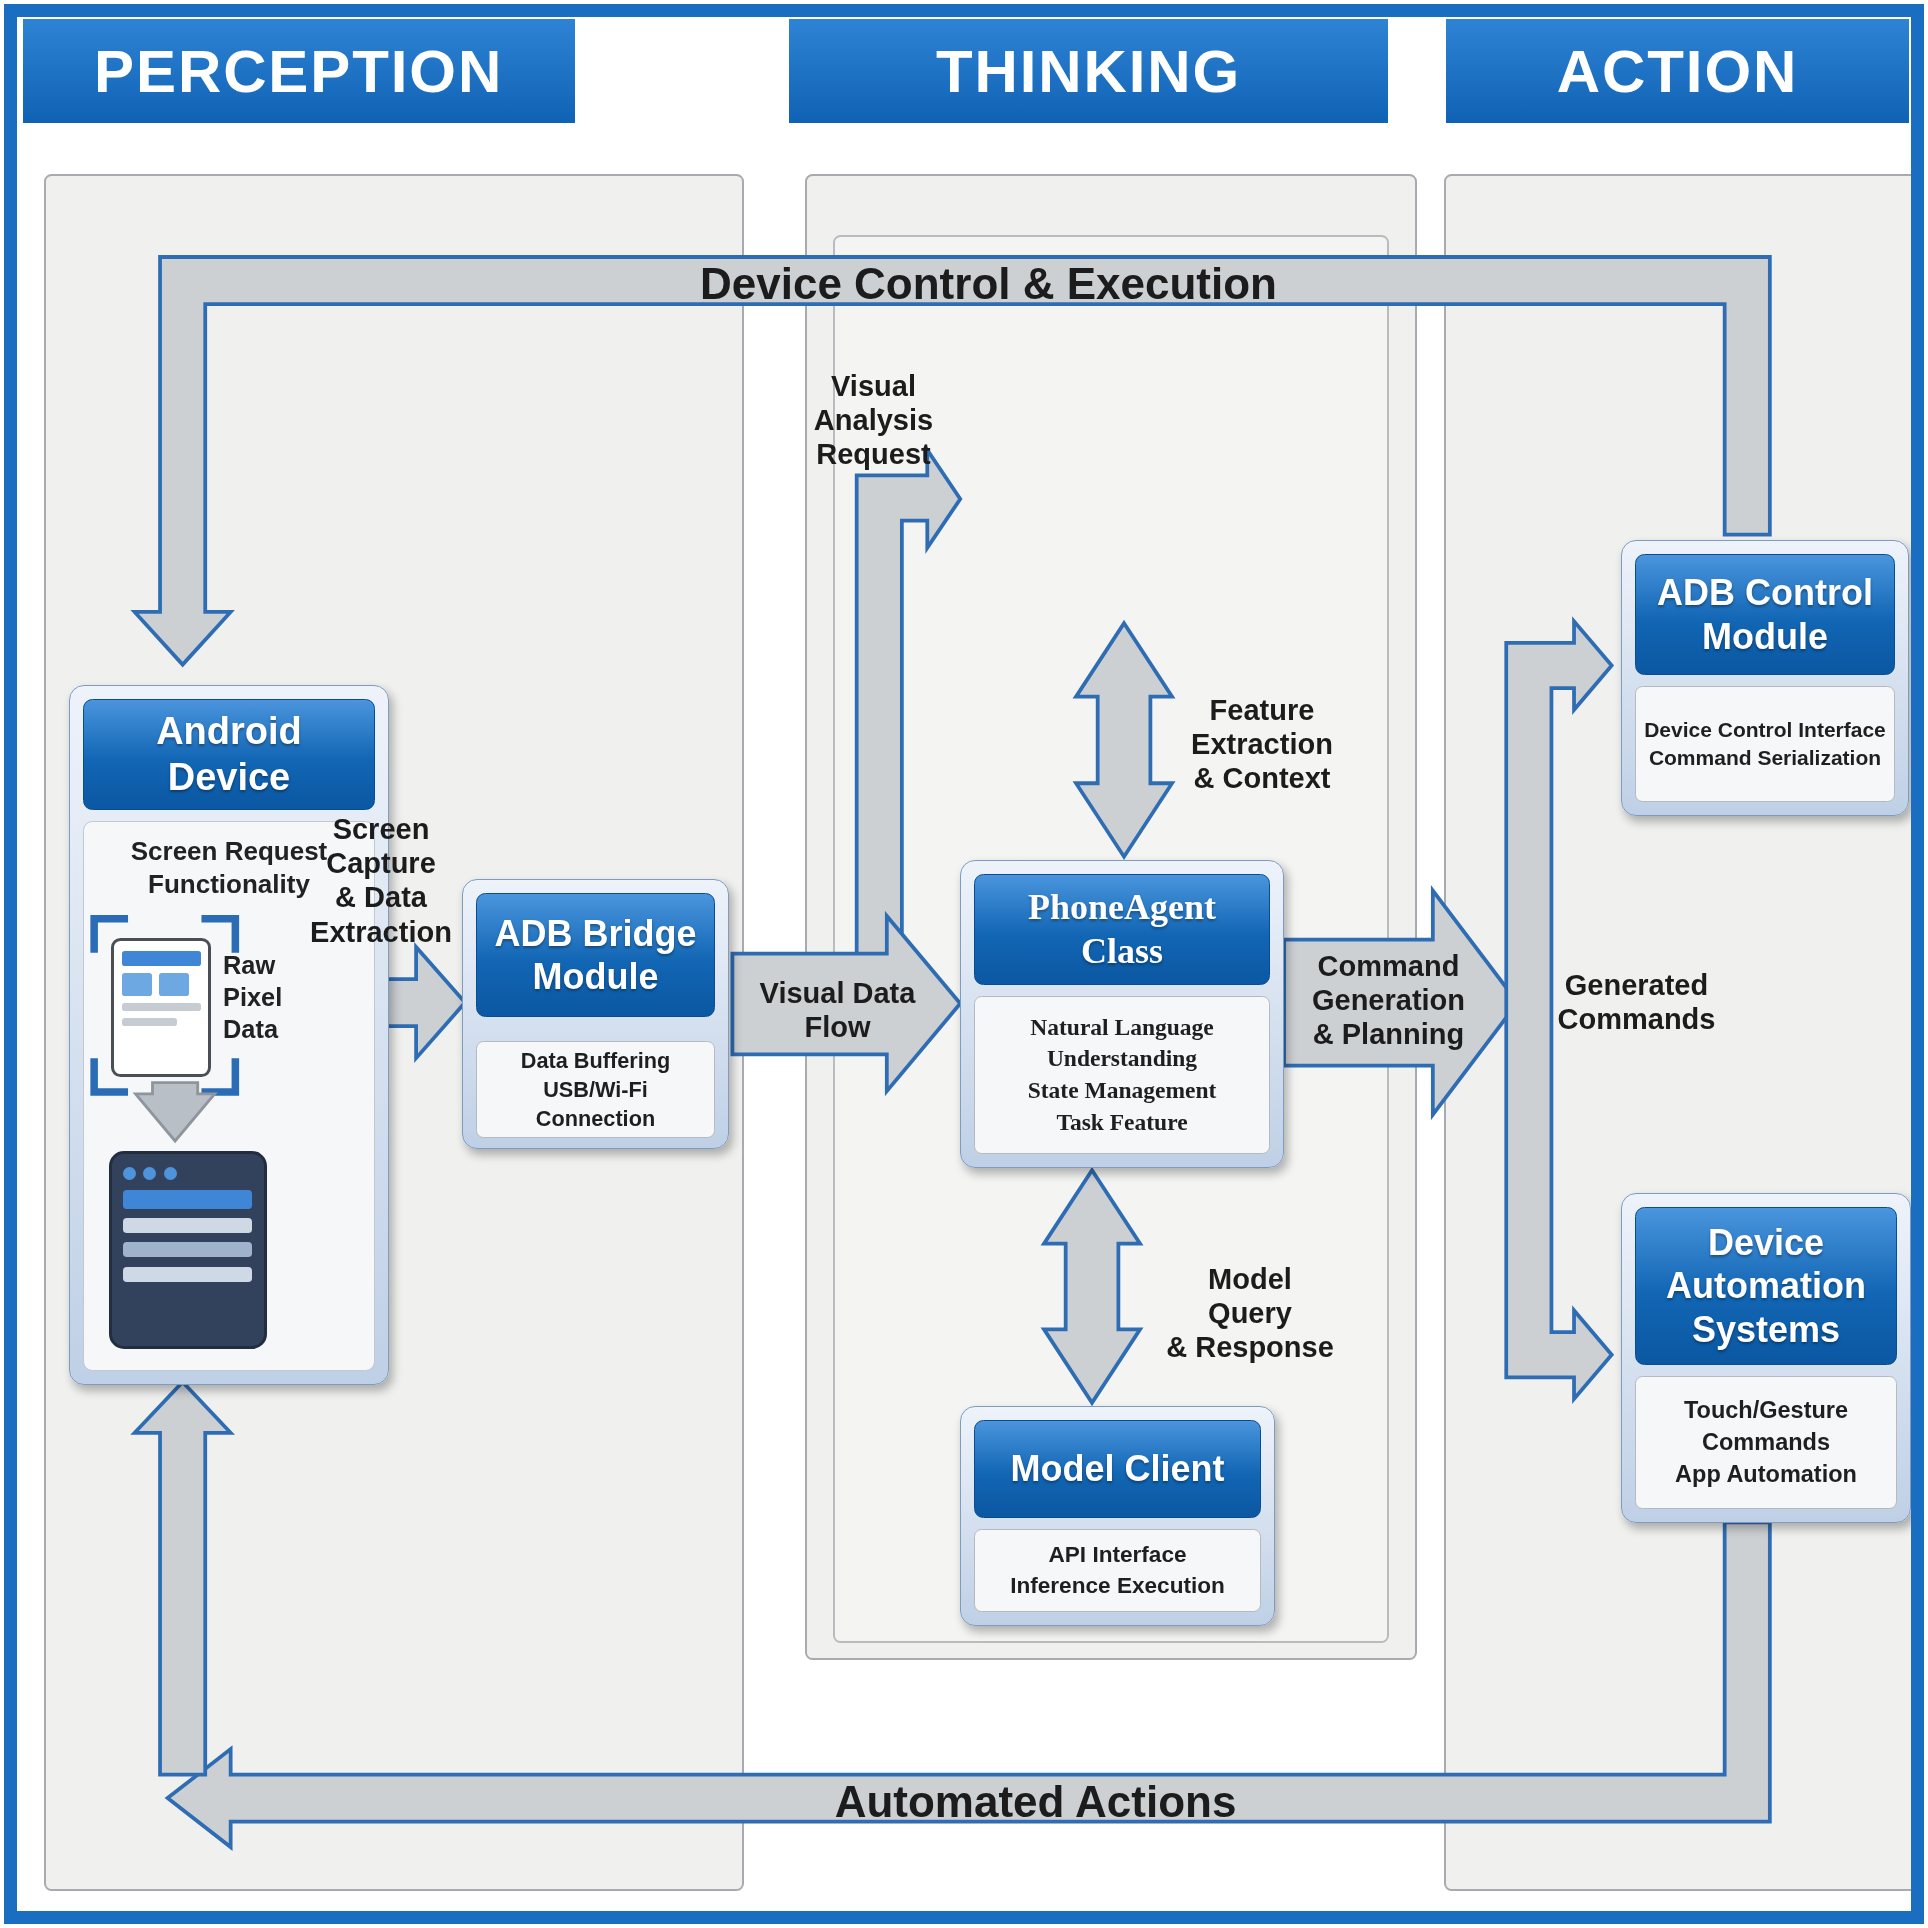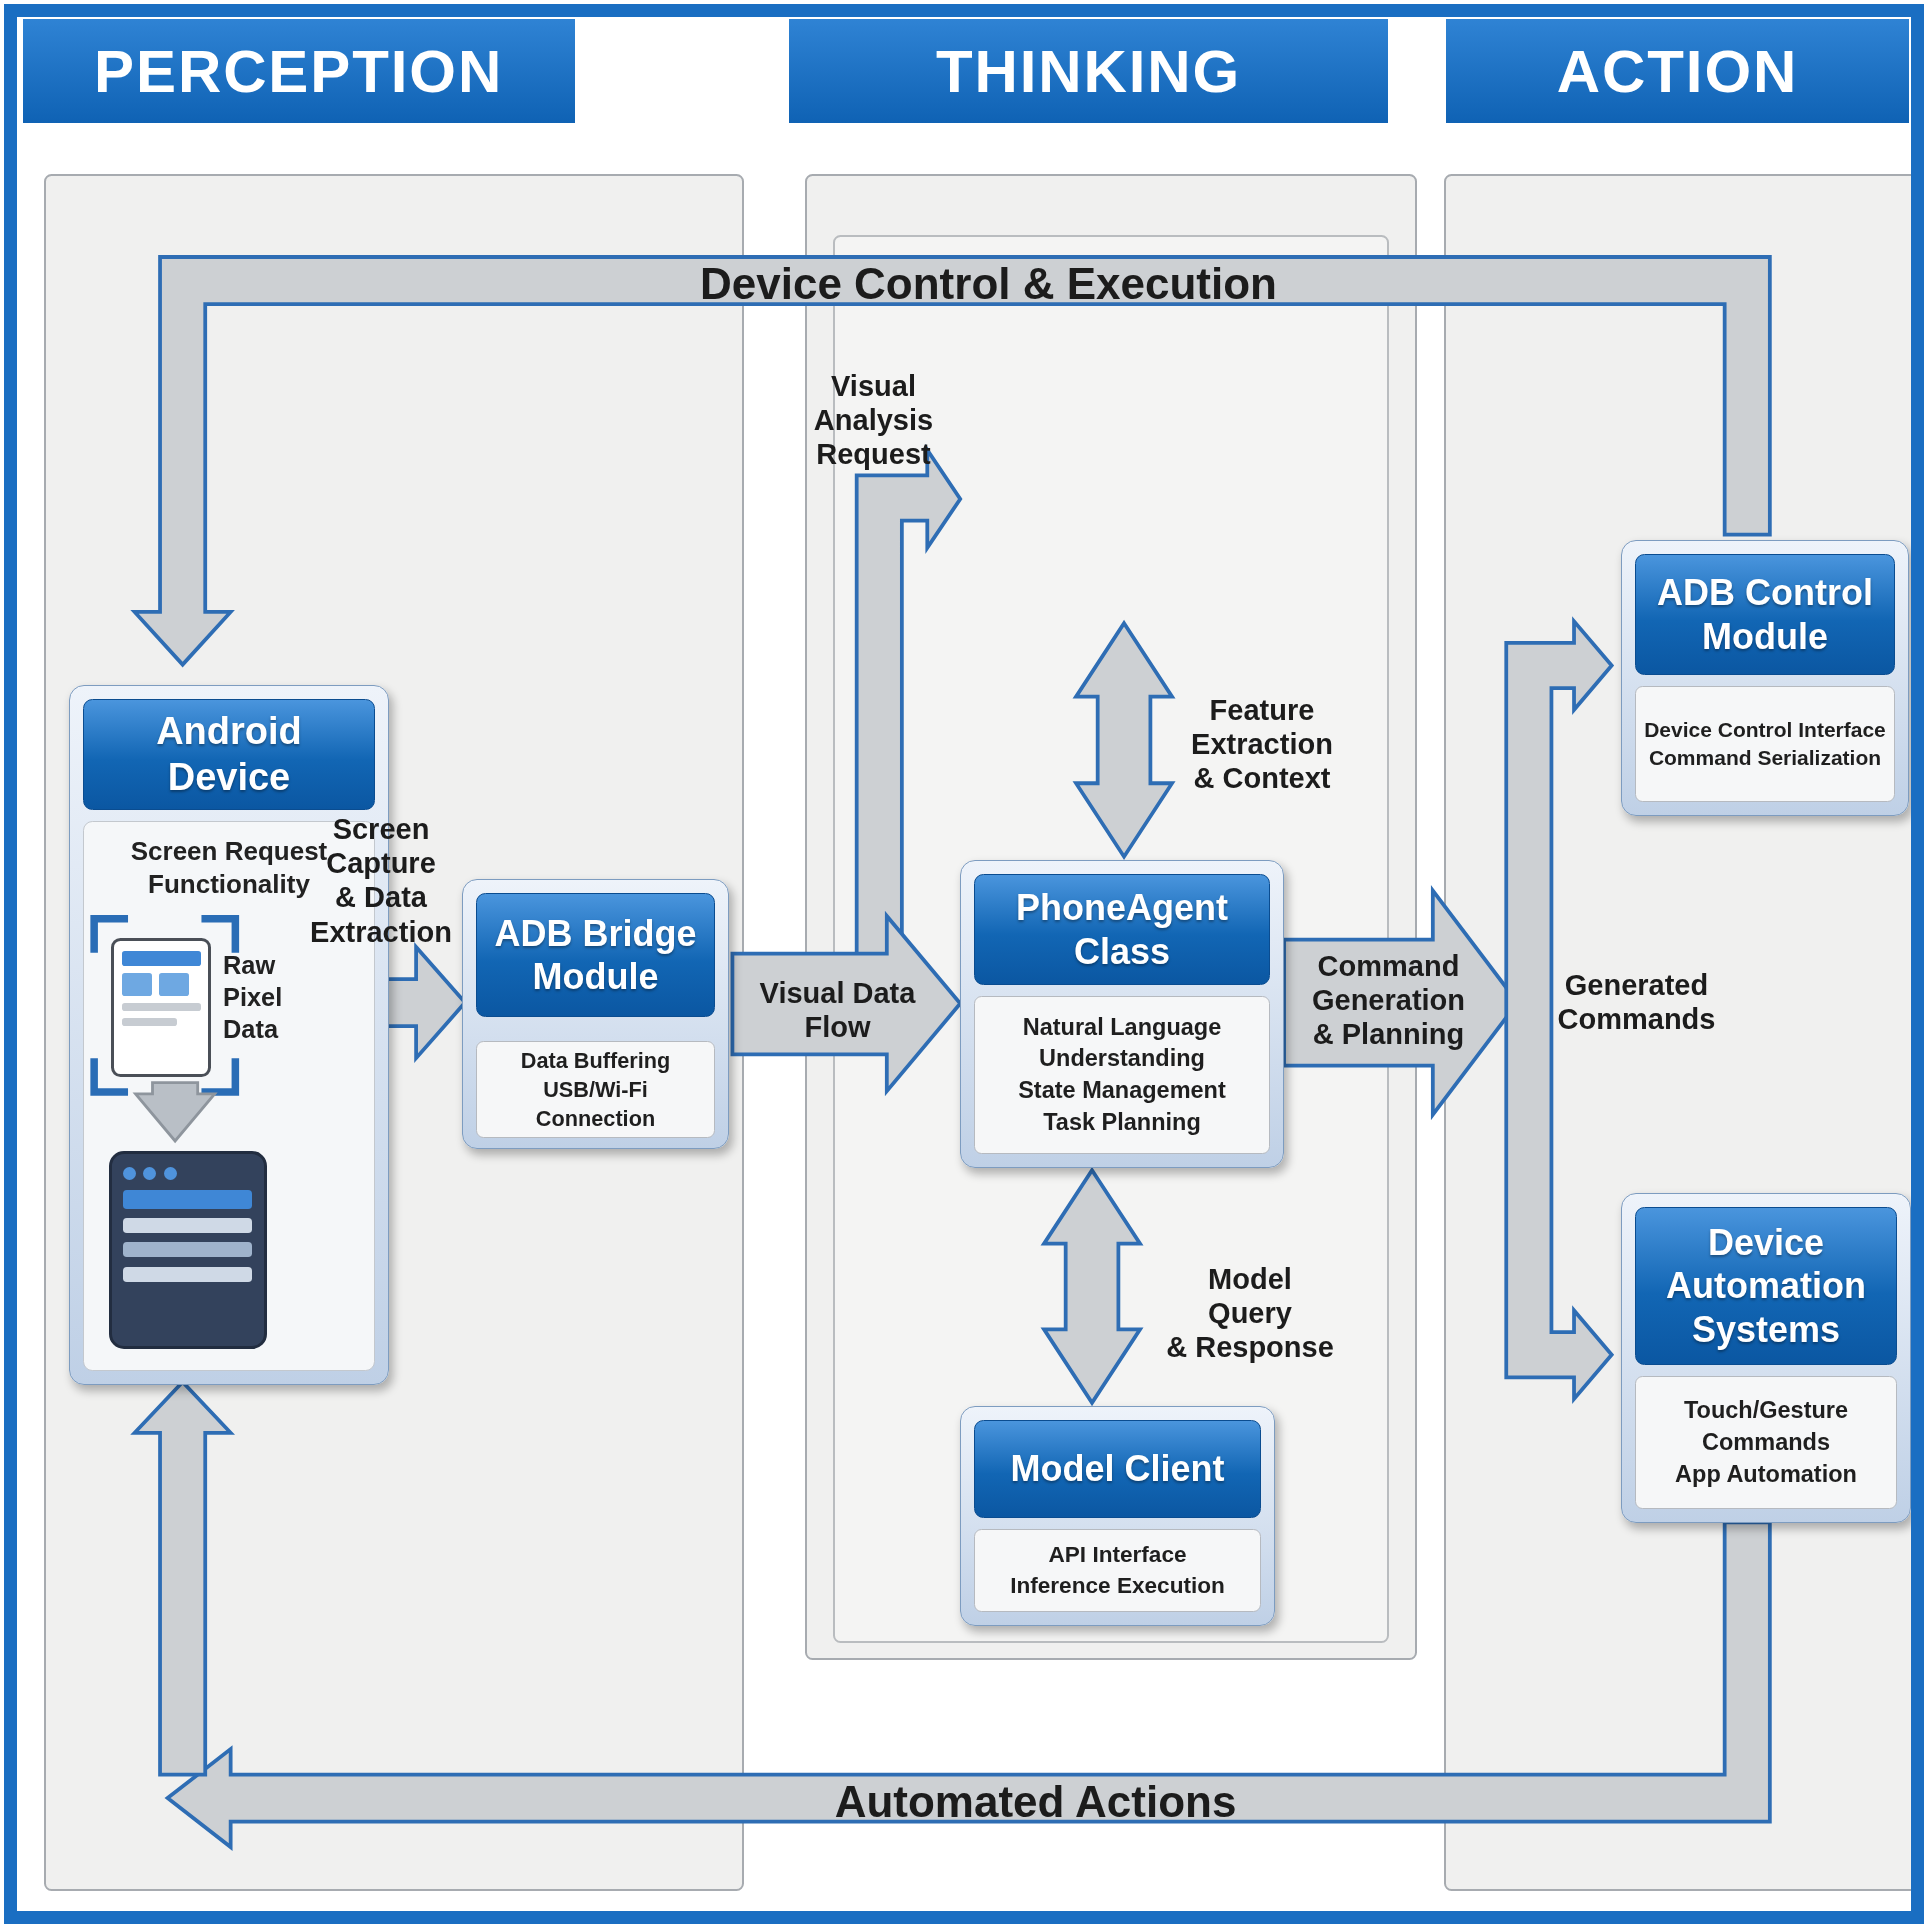--- a/index.html
+++ b/index.html
@@ -124,27 +124,27 @@
   </div>
 
   <div class="node" style="left:462px; top:879px; width:267px; height:270px;gap:24px;">
     <div class="node-head" style="height:124px; font-size:36px;">ADB Bridge
 Module</div>
     <div class="node-sub" style="font-size:21.7px;">Data Buffering
 USB/Wi-Fi Connection</div>
   </div>
 
 
-  <div class="node" style="left:960px; top:860px; width:324px; height:308px;">
+  <div class="node" style="left:960px; top:860px; width:324px; height:308px;font-family:Liberation Serif, serif;">
     <div class="node-head" style="height:111px; font-size:36px;">PhoneAgent
 Class</div>
     <div class="node-sub" style="font-size:23.5px;">Natural Language
 Understanding
 State Management
-Task Planning</div>
+Task Feature</div>
   </div>
 
   <div class="node" style="left:960px; top:1406px; width:315px; height:220px;">
     <div class="node-head" style="height:98px; font-size:36px;">Model Client</div>
     <div class="node-sub" style="font-size:22.6px;">API Interface
 Inference Execution</div>
   </div>
 
   <div class="node" style="left:1621px; top:540px; width:288px; height:276px;">
     <div class="node-head" style="height:121px; font-size:36px;">ADB Control

